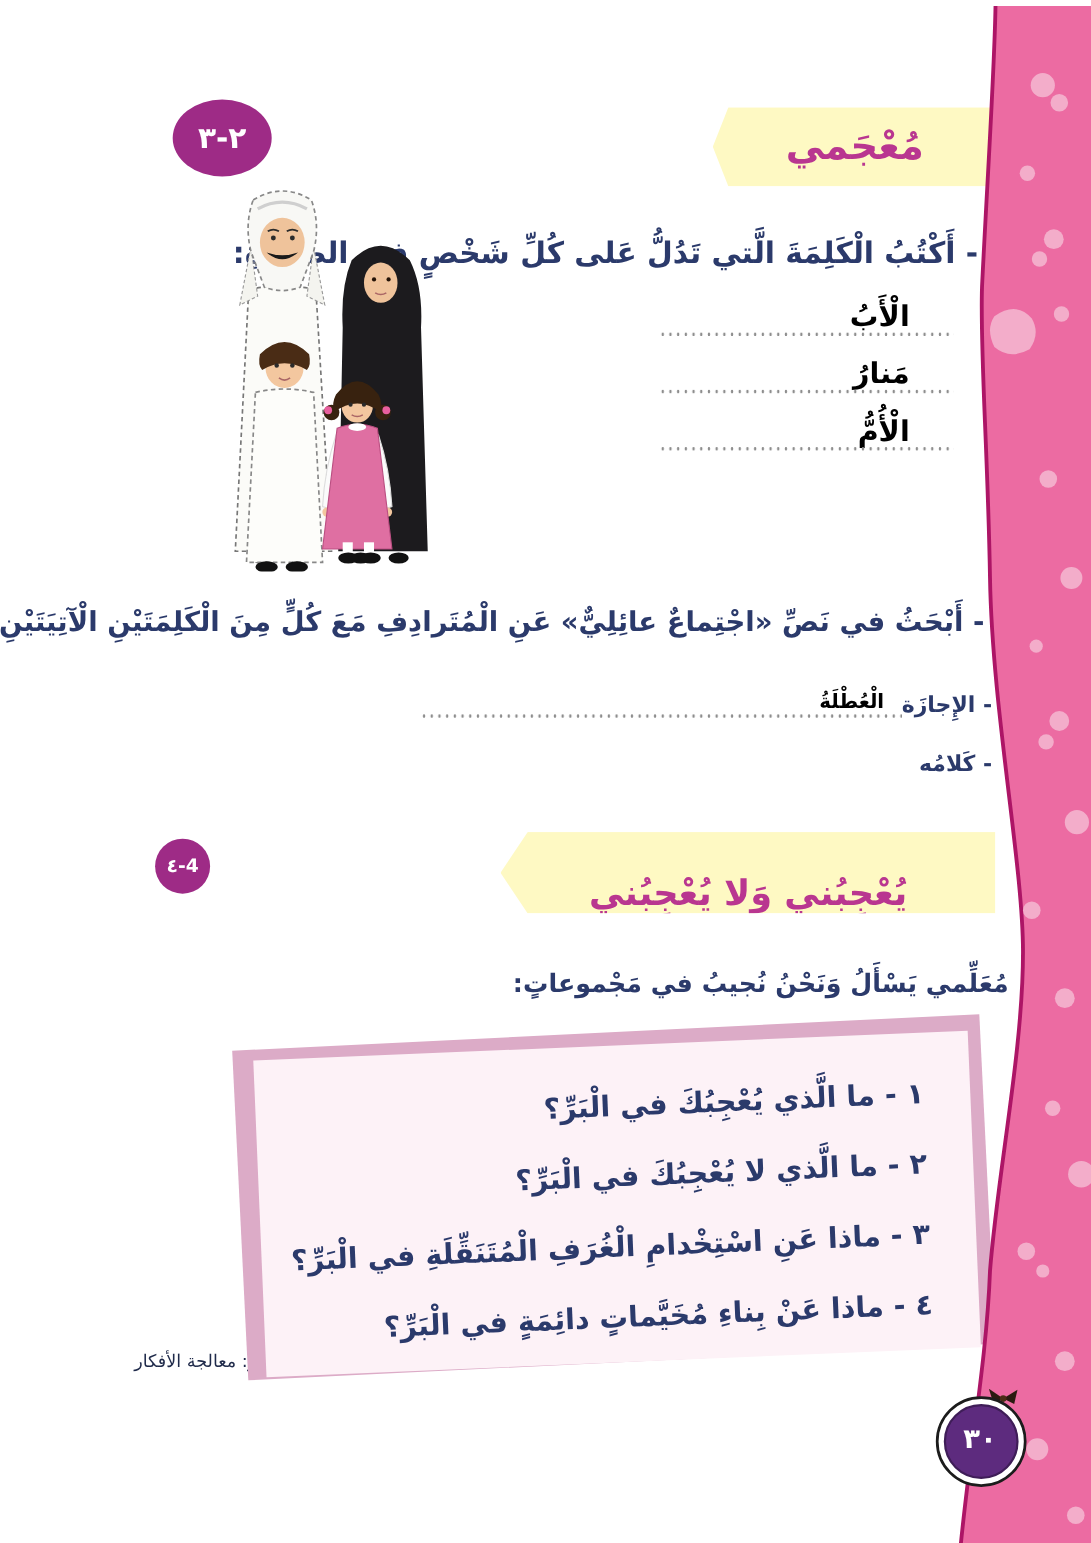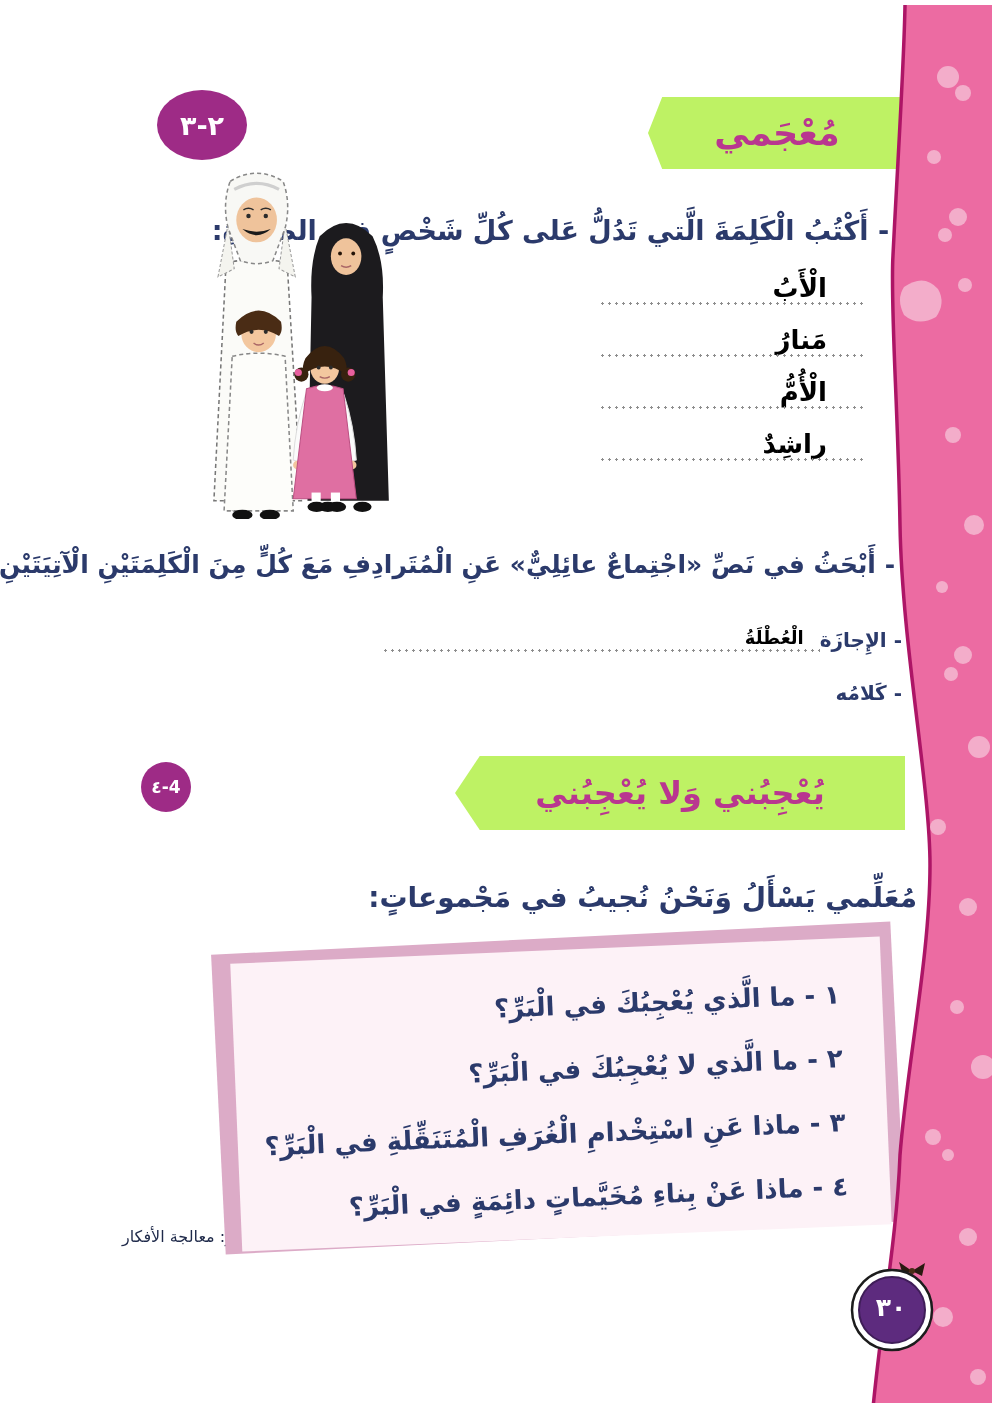--- a/index.html
+++ b/index.html
@@ -8,30 +8,30 @@
     overflow:hidden;font-family:"DejaVu Sans",sans-serif;direction:rtl;padding-left:22px;
   }
   
   .band{position:absolute;top:0;left:862px;width:130px;height:1403px;z-index:3;}
   
   .badge{position:absolute;background:#9e2b86;border-radius:50%;display:flex;
     align-items:center;justify-content:center;color:#fff;font-weight:bold;z-index:2;}
   .badge-1{left:157px;top:85px;width:90px;height:70px;font-size:27px;}
   .badge-2{left:141px;top:757px;width:50px;height:50px;font-size:17px;}
   
-  .banner{position:absolute;background:#bef264;display:flex;align-items:center;
+  .banner{position:absolute;background:#fef9c3;display:flex;align-items:center;
     justify-content:center;color:#b93690;font-weight:bold;z-index:1;
     clip-path:polygon(0% 50%,5.5% 0%,100% 0%,100% 100%,5.5% 100%);}
   .banner-1{left:648px;top:92px;width:258px;height:72px;font-size:35px;padding-right:0;}
-  .banner-2{left:455px;top:751px;width:450px;height:74px;font-size:32px;}
+  .banner-2{left:455px;top:751px;width:450px;height:74px;font-size:32px;align-items:flex-end;}
   
   .navy{color:#2b3a6b;font-weight:bold;}
   .q1{position:absolute;right:99px;top:210px;font-size:27px;white-space:nowrap;}
   .q2{position:absolute;right:95px;top:545px;font-size:25px;white-space:nowrap;}
-  .lead{position:absolute;right:97px;top:876px;font-size:28px;white-space:nowrap;}
+  .lead{position:absolute;right:97px;top:876px;font-size:23px;white-space:nowrap;}
   
   .answers{position:absolute;right:147px;top:252px;width:268px;z-index:2;}
   .ans-row{position:relative;height:52px;}
   .dotline{position:absolute;left:0;right:0;bottom:4px;height:3px;
     background-image:radial-gradient(circle,#8d8d8d 1.2px,transparent 1.4px);
     background-size:7px 3px;background-repeat:repeat-x;}
   .red-word{color:#000000;font-weight:bold;font-size:26px;position:absolute;
     right:40px;bottom:6px;white-space:nowrap;}
   
   .sub-row{position:absolute;right:112px;width:520px;height:48px;display:flex;
@@ -139,24 +139,20 @@
     <div class="ans-row">
       <span class="red-word">الْأَبُ</span>
       <div class="dotline"></div>
     </div>
     <div class="ans-row">
       <span class="red-word">مَنارُ</span>
       <div class="dotline"></div>
     </div>
     <div class="ans-row">
       <span class="red-word">الْأُمُّ</span>
-      <div class="dotline"></div>
-    </div>
-    <div class="ans-row">
-      <span class="red-word">راشِدٌ</span>
       <div class="dotline"></div>
     </div>
   </div>
 
   <div class="q2 navy">٢ - أَبْحَثُ في نَصِّ «اجْتِماعٌ عائِلِيٌّ» عَنِ الْمُتَرادِفِ مَعَ كُلٍّ مِنَ الْكَلِمَتَيْنِ الْآتِيَتَيْنِ:</div>
 
   <div class="sub-row sub-row-1">
     <span class="sub-label navy">- الإِجازَة</span>
     <div class="sub-fill">
       <span class="red-word">الْعُطْلَةُ</span>

